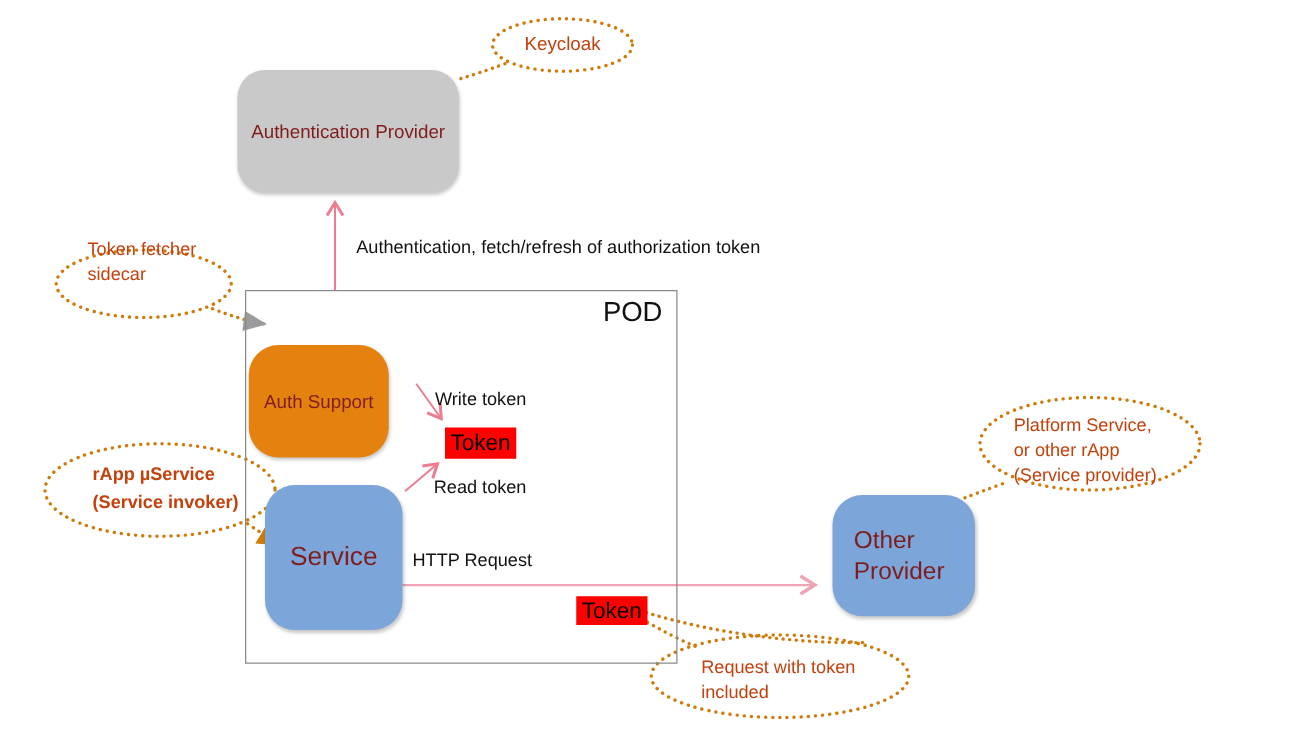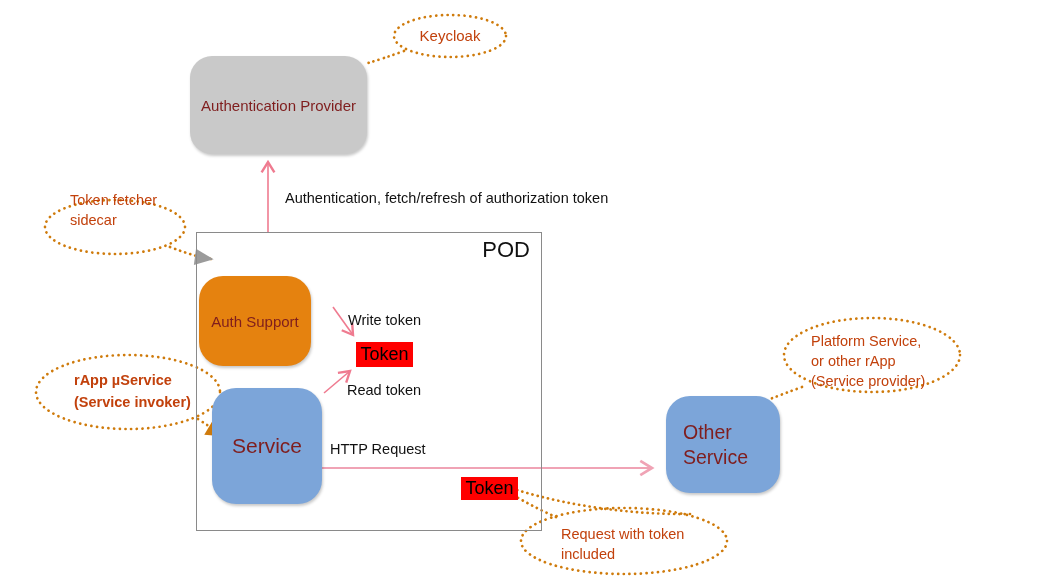--- a/index.html
+++ b/index.html
@@ -75,21 +75,21 @@
 
   <div class="node node-orange" style="left:199px;top:248px;width:112px;height:90px;margin-top:28px;">
     <span>Auth Support</span>
   </div>
 
   <div class="node node-blue" style="left:212px;top:388px;width:110px;height:116px;font-size:21px;">
     <span>Service</span>
   </div>
 
   <div class="node node-blue" style="left:666px;top:396px;width:114px;height:97px;font-size:19.5px;line-height:25px;">
-    <span style="display:inline-block;width:80px;">Other Service</span>
+    <span style="display:inline-block;width:80px;">Other Provider</span>
   </div>
 
   <div class="token" style="left:356px;top:342px;width:57px;height:25px;">
     <span>Token</span>
   </div>
 
   <div class="token" style="left:461px;top:477px;width:57px;height:23px;">
     <span>Token</span>
   </div>
 

